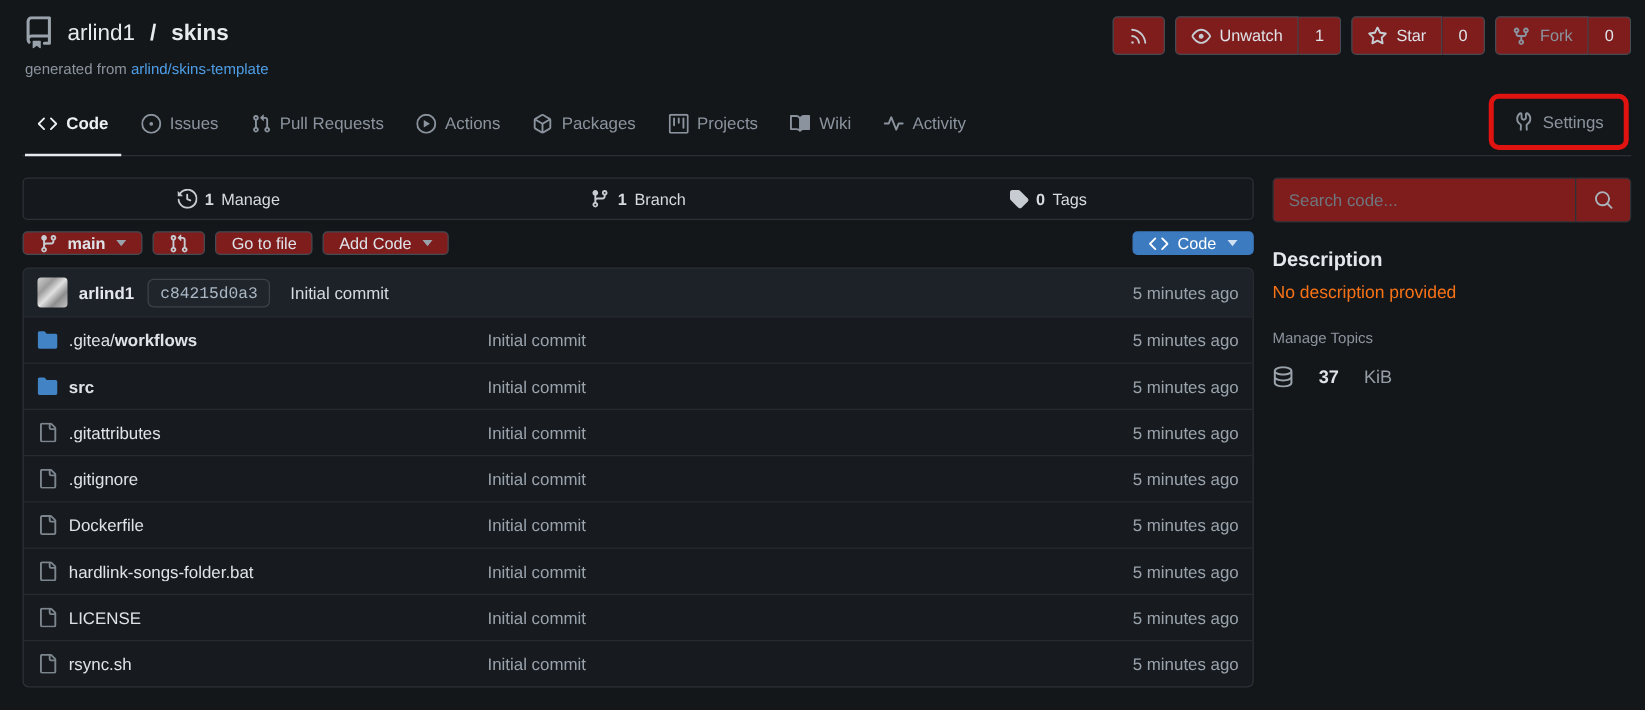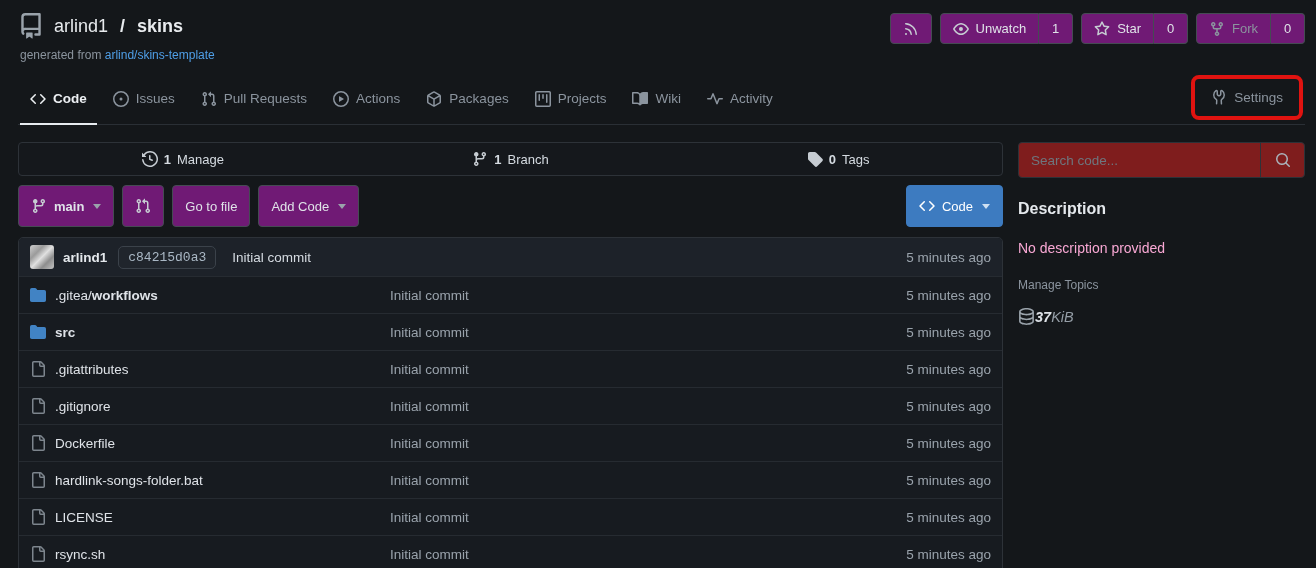--- a/index.html
+++ b/index.html
@@ -24,21 +24,21 @@
   .repo-sep { color:#e8ebee; font-weight:700; padding:0 2px; }
   .repo-name { font-weight:700; }
   .generated-from { margin:9px 0 0 2px; font-size:12px; color:#8b949e; }
   .generated-from a { color:#4f9fe8; }
 
   .header-actions { display:flex; gap:8px; margin-top:0; }
   .btn-group { display:flex; }
   .btn {
     display:flex; align-items:center; gap:7px;
     height:31px; padding:0 12px;
-    background:#701a75; border:1px solid #454b53; border-radius:4px;
+    background:#7f1d1d; border:1px solid #454b53; border-radius:4px;
     font-size:13px; color:#dfe3e8; cursor:pointer;
   }
   .btn .icon { color:#c6ccd2; }
   .btn-group .btn-main { border-radius:4px 0 0 4px; }
   .btn-group .btn-count {
     border-left:0; border-radius:0 4px 4px 0; min-width:34px; justify-content:center; padding:0 10px;
   }
   .btn.muted, .btn.muted .icon { color:#8b949e; }
 
   
@@ -71,21 +71,21 @@
   .stats-bar {
     display:flex; height:34px;
     background:#15181c; border:1px solid #2d3238; border-radius:4px;
   }
   .stat { flex:1; display:flex; align-items:center; justify-content:center; gap:6px; font-size:13px; color:#d5dbe1; cursor:pointer; }
   .stat .icon { color:#c6ccd2; }
   .stat b { font-weight:700; }
 
   
   .toolbar { display:flex; gap:8px; margin-top:9px; align-items:center; }
-  .toolbar .btn { height:42px; }
+  .toolbar .btn { height:19px; }
   .btn .bold { font-weight:700; }
   .caret { width:0; height:0; border-left:4px solid transparent; border-right:4px solid transparent; border-top:5px solid #9aa3ab; margin-left:2px; }
   .btn-blue {
     background:#3d7bc0; border:1px solid #3d7bc0; color:#fff;
   }
   .btn-blue .icon { color:#fff; }
   .btn-blue .caret { border-top-color:#cfe0f2; }
   .toolbar-spacer { margin-left:auto; }
 
   
@@ -132,23 +132,23 @@
     flex:1; background:transparent; border:none; outline:none;
     padding:0 12px; font-size:13.5px; color:#d5dbe1;
     font-family:"Liberation Sans", sans-serif;
   }
   .search-box input::placeholder { color:#6e767e; }
   .search-btn {
     width:44px; border:none; border-left:1px solid #2d3238; background:transparent;
     display:flex; align-items:center; justify-content:center; color:#aab2ba; cursor:pointer;
   }
   .side-desc-title { margin-top:22px; font-size:16px; font-weight:700; color:#e4e8ec; }
-  .side-desc-text { margin-top:22px; font-size:14px; color:#f9a8d4; }
+  .side-desc-text { margin-top:7px; font-size:14px; color:#f97316; }
   .side-topics { margin-top:22px; font-size:12px; color:#8b949e; cursor:pointer; display:inline-block; }
-  .side-size { margin-top:16px; display:flex; align-items:center; gap:0; font-size:14.5px; color:#959ea7;font-style:italic; }
+  .side-size { margin-top:16px; display:flex; align-items:center; gap:20px; font-size:14.5px; color:#959ea7; }
   .side-size .icon { color:#9aa3ab; }
   .side-size b { color:#dfe3e8; font-weight:700; }
 </style>
 </head>
 <body>
 
 <div class="page">
 
   <div class="header-row">
     <div>

